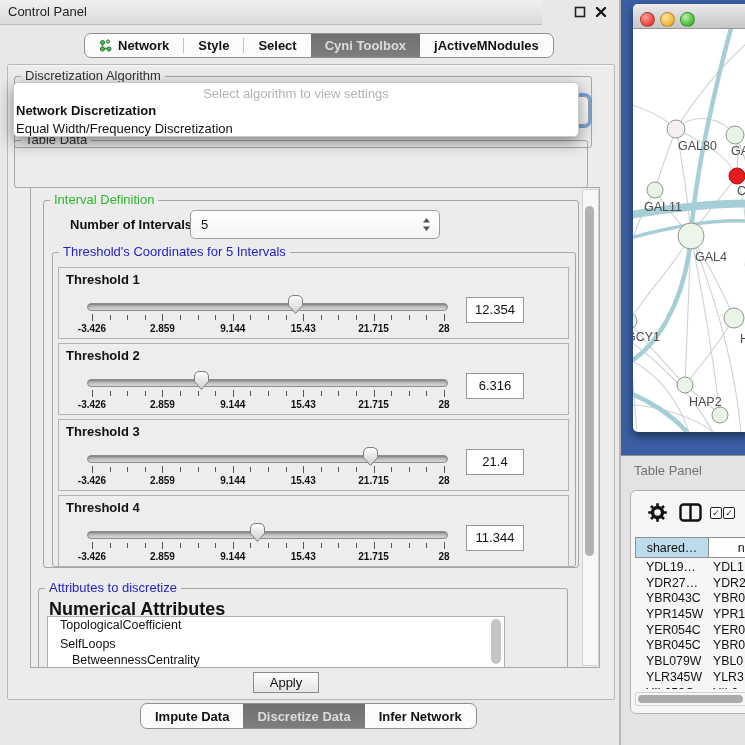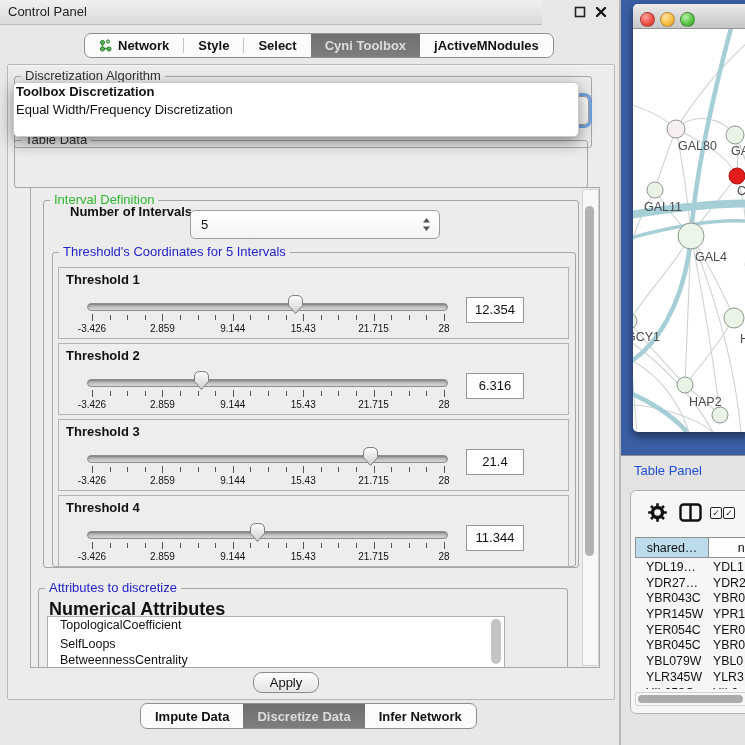--- a/index.html
+++ b/index.html
@@ -35,39 +35,39 @@
          box-shadow:0 5px 16px rgba(0,0,0,.45);font-size:13px;}
   .popup .ph{color:#b3b3b3;text-align:center;padding-top:3px;height:16px;}
   .popup .opt{padding:1px 2px 1px 2px;height:16px;line-height:15px;}
   .popup .opt.bold{font-weight:bold;}
   
   .tpanel{background:#ededed;border:1px solid #b3b3b3;}
   .tlabel{font-size:13px;font-weight:bold;}
   .track{background:linear-gradient(#a3a3a3,#dadada);border:1px solid #8d8d8d;border-radius:4px;
          box-shadow:inset 0 1px 2px rgba(0,0,0,.25);}
   .tick{width:1px;background:#555;}
-  .ticklabel{font-size:10px;font-weight:normal;transform:translateX(-50%);white-space:nowrap;color:#111;}
+  .ticklabel{font-size:10px;font-weight:bold;transform:translateX(-50%);white-space:nowrap;color:#111;}
   .valuebox{background:#fff;border:1px solid #979797;font-size:13px;text-align:center;line-height:24px;}
   
   .listbox{background:#fff;border:1px solid #b0b0b0;font-size:12.5px;overflow:hidden;}
   .listbox .item{padding-left:12px;height:16px;line-height:16px;white-space:nowrap;}
   .sb-track{background:#f7f7f7;border:1px solid #d2d2d2;border-radius:2px;}
   .sb-thumb{background:#b2b2b2;border-radius:6px;}
   
-  .button{background:linear-gradient(#fefefe,#e4e4e4);border:1px solid #8a8a8a;border-radius:9px;
+  .button{background:linear-gradient(#fefefe,#e4e4e4);border:1px solid #8a8a8a;border-radius:0;
           font-size:13px;text-align:center;}
   
   .desktop{left:621px;top:0;width:124px;height:456px;background:#3a5fa4;}
   .netwin{left:633px;top:4px;width:120px;height:428px;background:#fff;border-radius:5px;
           overflow:hidden;box-shadow:0 4px 10px rgba(0,0,0,.5);}
   .netwin-titlebar{left:0;top:0;width:100%;height:24px;background:linear-gradient(#ebebeb,#c6c6c6);
                    border-bottom:1px solid #979797;}
   .light{top:8px;width:13px;height:13px;border-radius:50%;border:1px solid rgba(0,0,0,.25);}
   .tp-strip{left:621px;top:455px;width:124px;height:29px;background:#e4e2e2;border-top:1px solid #8f8f8f;}
-  .tp-title{left:13px;top:7px;font-size:13px;color:#1d4ed8;}
+  .tp-title{left:13px;top:7px;font-size:13px;color:#737373;}
   .tp-body{left:621px;top:484px;width:124px;height:261px;background:#e4e2e2;}
   .tp-panel{left:9px;top:6px;width:120px;height:222px;background:#f6f6f6;border:1px solid #b2b2b2;
             border-radius:6px 0 0 6px;overflow:hidden;}
   .th-cell{font-size:12.5px;text-align:center;border:1px solid #8f8f8f;line-height:21px;height:21px;box-sizing:border-box;}
   .trow{display:flex;height:15.7px;font-size:12.3px;line-height:15.7px;white-space:nowrap;}
   .trow .c1{width:74px;padding-left:11px;box-sizing:border-box;flex:none;overflow:hidden;}
   .trow .c2{padding-left:4px;flex:1;overflow:hidden;}
   .cbx{width:10px;height:10px;border:1.5px solid #222;border-radius:2px;font-size:9px;line-height:10px;
        text-align:center;background:#fff;color:#111;}
 </style>
@@ -127,21 +127,21 @@
 
   <div class="abs groupbox" style="left:14px;top:140px;width:572px;height:46px">
     <span class="grouptitle t-dark">Table Data</span>
   </div>
 
   <div class="abs" style="left:30px;top:187px;width:568px;height:479px;border:1px solid #a8a8a8;background:#ececec;overflow:hidden" id="scrollPanel">
 
     <div class="abs groupbox" style="left:12px;top:12px;width:534px;height:366px">
       <span class="grouptitle t-green">Interval Definition</span>
 
-      <span class="abs" style="left:26px;top:3px;font-size:13px;font-weight:bold">Number of Intervals</span>
+      <span class="abs" style="left:26px;top:16px;font-size:13px;font-weight:bold">Number of Intervals</span>
       <div class="abs combo" style="left:146px;top:9px;width:248px;height:27px">
         <div class="val">5</div>
         <svg class="arrows" width="9" height="15" viewBox="0 0 9 15">
           <path d="M4.5 1 L8 5.5 L1 5.5 Z M4.5 14 L1 9.5 L8 9.5 Z" fill="#555"></path>
         </svg>
       </div>
 
       <div class="abs groupbox" style="left:8px;top:51px;width:522px;height:313px" id="threshGroup">
         <span class="grouptitle t-blue">Threshold's Coordinates for 5 Intervals</span>
       <div class="abs tpanel" style="left: 5px; top: 14px; width: 509px; height: 70px;">
@@ -311,21 +311,21 @@
         </div>
     </div>
 
     <div class="abs groupbox" style="left:7px;top:400px;width:528px;height:100px">
       <span class="grouptitle t-blue">Attributes to discretize</span>
       <span class="abs" style="left:10px;top:10px;font-size:18px;font-weight:bold">Numerical Attributes</span>
       <div class="abs listbox" style="left:8px;top:27px;width:456px;height:75px" id="attrList">
         <div class="abs sb-thumb" style="right:3px;top:2px;width:10px;height:45px;background:#c4c4c4"></div>
       <div class="item" style="margin-top: 0px;">TopologicalCoefficient</div>
           <div class="item" style="margin-top: 3px;">SelfLoops</div>
-          <div class="item" style="margin-top: 0px;">BetweennessCentrality</div>
+          <div class="item" style="margin-top: 0px; margin-left: 12px;">BetweennessCentrality</div>
         </div>
     </div>
 
     <div class="abs sb-track" style="left:551px;top:1px;width:15px;height:475px">
       <div class="abs sb-thumb" style="left:2px;top:16px;width:9px;height:350px"></div>
     </div>
   </div>
 
   <div class="abs button" style="left:253px;top:672px;width:64px;height:19px;line-height:19px">Apply</div>
 
@@ -335,21 +335,22 @@
       </div>
       <div class="tab sel">
         <span>Discretize Data</span>
       </div>
       <div class="tab">
         <span>Infer Network</span>
       </div>
     </div>
 
   <div class="abs popup" style="left:13px;top:82px;width:564px;height:53px;z-index:50">
-    <div class="opt bold">Toolbox Discretization</div>
+    <div class="ph">Select algorithm to view settings</div>
+    <div class="opt bold">Network Discretization</div>
     <div class="opt">Equal Width/Frequency Discretization</div>
   </div>
 
   <div class="abs" style="left:619px;top:0;width:2px;height:745px;background:#b7b5b5"></div>
 
   <div class="abs desktop"></div>
 
   <div class="abs netwin">
     <svg class="abs" style="left:0;top:0" width="120" height="428" id="netSvg">
         <path d="M43,125 C60,108 88,113 102,131" fill="none" stroke="#cdd2d3" stroke-width="1.1"></path>

